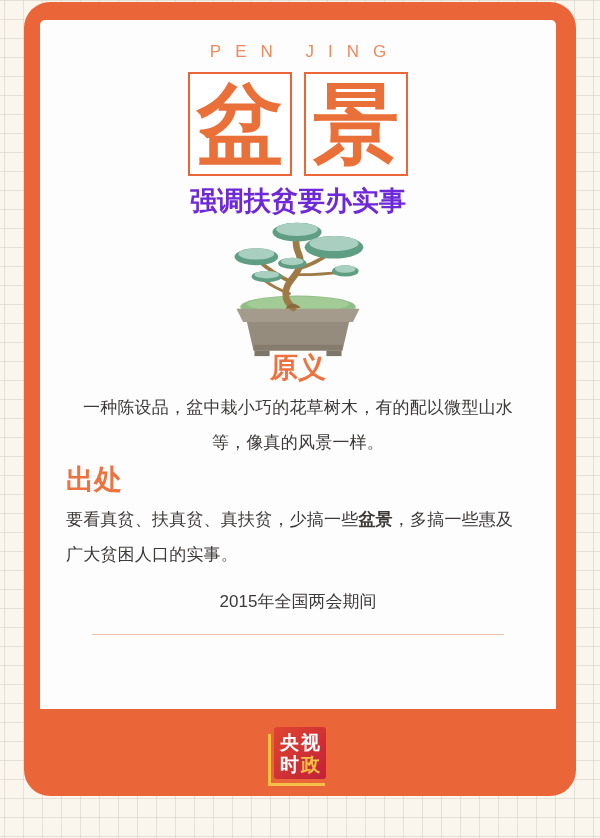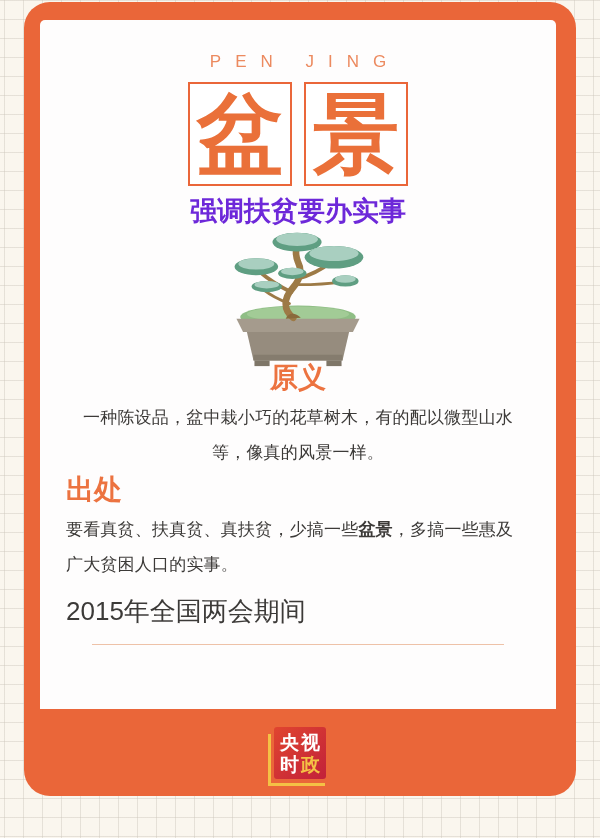--- a/index.html
+++ b/index.html
@@ -17,21 +17,21 @@
   }
 
   .frame {
     position:absolute; left:24px; top:2px; width:552px; height:794px;
     background:#ea6639; border-radius:26px;
   }
 
   .card {
     position:absolute; left:16px; top:18px; width:516px; height:689px;
     background:#fefdfd; border-radius:5px 5px 0 0;
-    padding-top:32px; text-align:center;
+    padding-top:22px; text-align:center;
   }
 
   .romanized {
     color:#ec8a5f; font-size:17px; letter-spacing:14px; text-indent:14px;
     font-weight:400; height:20px; line-height:20px; margin-bottom:10px;
   }
 
   .char-row { display:flex; justify-content:center; gap:12px; margin-bottom:10px; }
   .char-box {
     width:104px; height:104px; border:2px solid #ea6639; background:#fff;
@@ -53,21 +53,21 @@
     color:#ec7340; font-size:28px; font-weight:bold; line-height:32px; margin-bottom:6px;
   }
   .sec1 { margin-top:-6px;text-align:center; }
   .sec2 { margin-top:4px; }
   .sec-body {
     color:#3c3a38; font-size:17px; line-height:35px; letter-spacing:0.2px;
   }
   .sec-body b { font-weight:bold;text-align:center; }
 
   .attribution {
-    margin-top:14px; text-align:left; color:#3c3a38; font-size:26px; line-height:31px;
+    margin-top:14px; text-align:center; color:#3c3a38; font-size:17px; line-height:31px;
   }
 
   .divider {
     margin:17px 26px 0 26px; height:0; border-top:1px solid #eec2a8;
   }
 
   .footer-band {
     position:absolute; left:0; bottom:0; width:552px; height:87px;
   }
   .logo {

